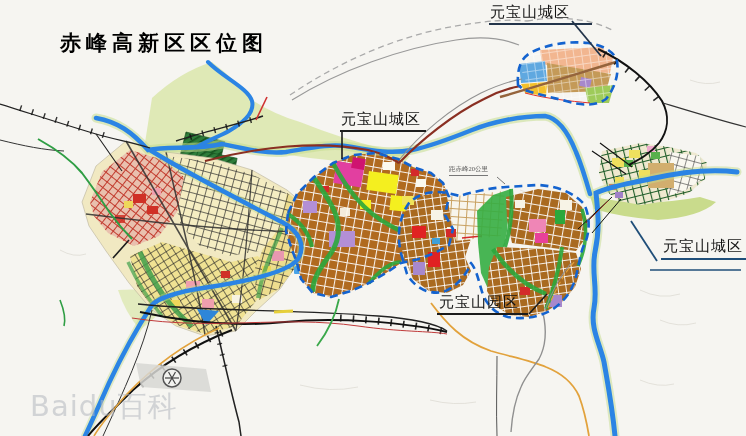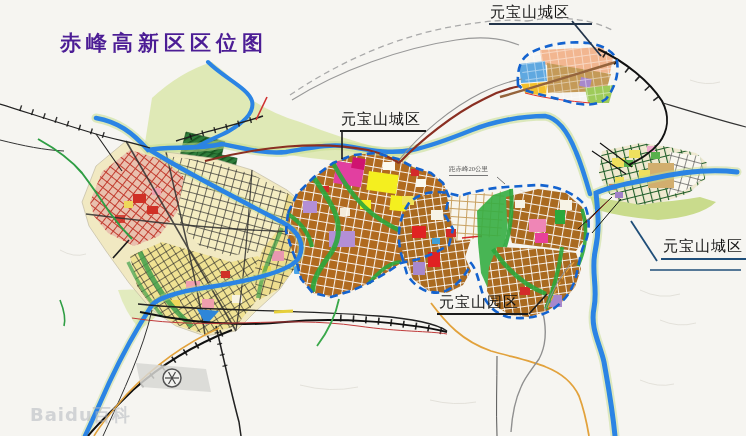--- a/index.html
+++ b/index.html
@@ -10,26 +10,26 @@
              letter-spacing:1px;line-height:1.15;}
   .ul-dark{border-bottom:2px solid #23344a;}
   .ul-black{border-bottom:2px solid #1c1c1c;}
   .ul-navy{border-bottom:2px solid #1f4e79;}
   #label-songshan{left:489px;top:4px;padding:0 22px 2px 1px;}
   #label-hongshan{left:340px;top:111px;padding:0 5px 2px 1px;}
   #label-chifeng-center{left:8px;top:239px;padding:0 7px 2px 0;}
   #label-ybs-park{left:437px;top:294px;padding:0 9px 2px 2px;}
   #label-ybs-city{left:661px;top:238px;padding:0 3px 3px 2px;}
   #map-title{position:absolute;left:60px;top:29px;font-size:21px;font-weight:bold;
-             color:#4c1d95;letter-spacing:5px;font-family:"DejaVu Serif",serif;}
+             color:#000000;letter-spacing:5px;font-family:"DejaVu Serif",serif;}
   #distance-note{position:absolute;left:449px;top:165px;font-size:6.5px;color:#555;
                  border-bottom:1px solid #777;padding-bottom:1px;letter-spacing:0;}
-  #watermark{position:absolute;left:30px;top:387px;font-size:18px;font-weight:bold;
+  #watermark{position:absolute;left:30px;top:387px;font-size:29px;font-weight:normal;
              color:rgba(178,183,190,0.55);letter-spacing:1px;
-             font-family:"DejaVu Sans",sans-serif;margin-top:16px;}
+             font-family:"DejaVu Sans",sans-serif;}
 </style>
 </head>
 <body>
 
 <div id="map-root">
 
 <svg width="746" height="436" viewBox="0 0 746 436">
   <defs>
     <pattern id="gridRed" width="7" height="7" patternUnits="userSpaceOnUse" patternTransform="rotate(38)">
       <path d="M0 .5H7M.5 0V7" stroke="#c23b2e" stroke-width="1"></path>

